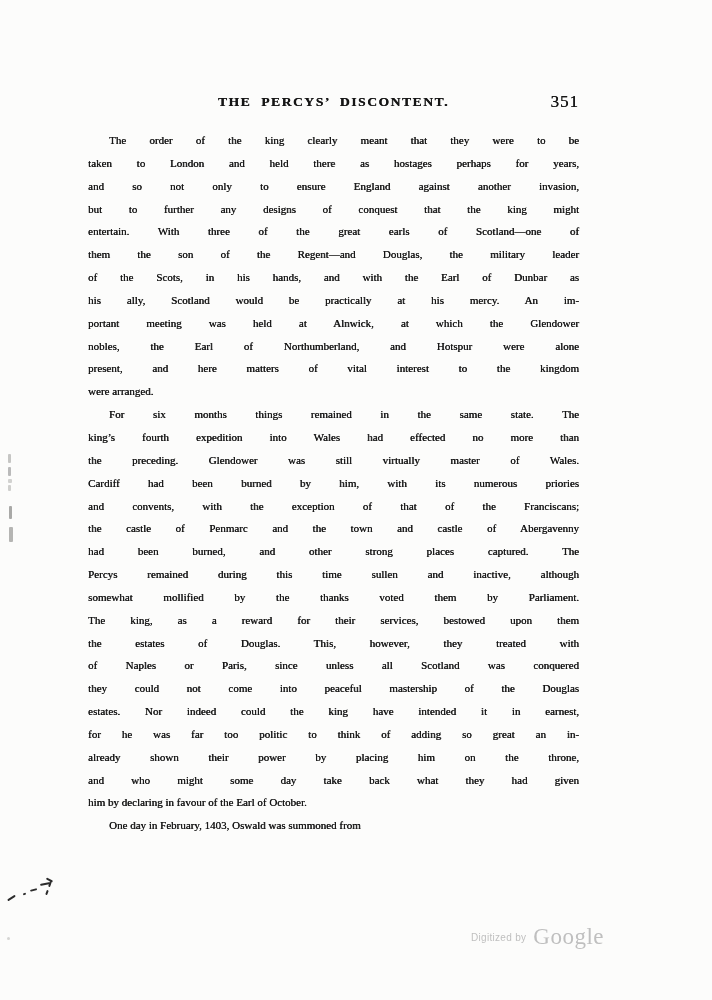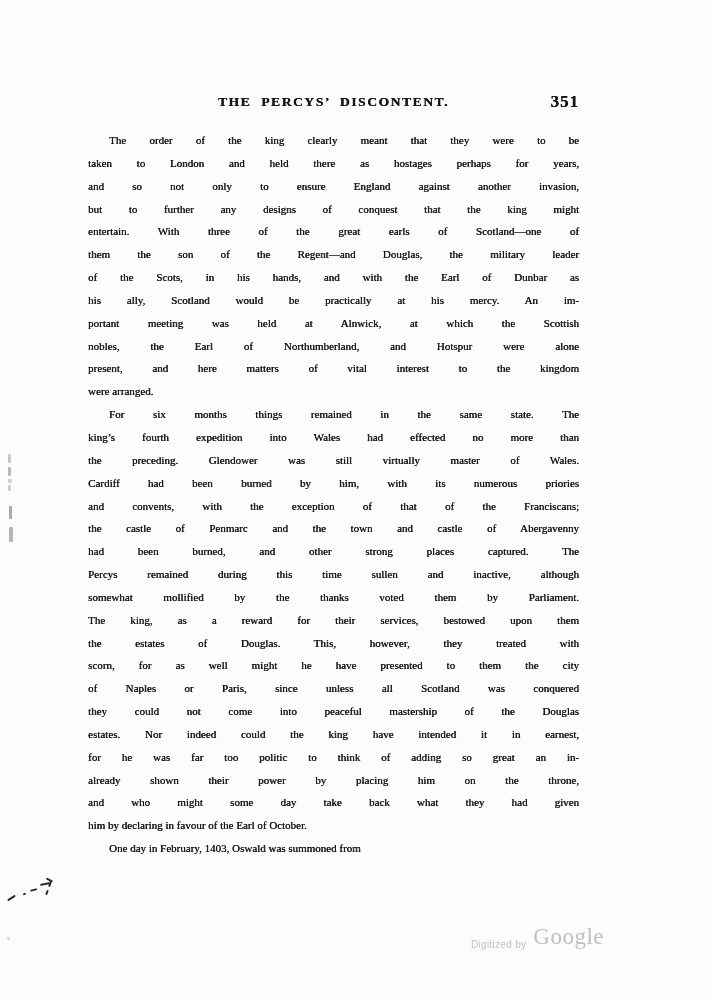--- a/index.html
+++ b/index.html
@@ -15,21 +15,21 @@
   .header-row{
     position:absolute;left:88px;top:94px;width:491px;height:20px;
   }
   .running-title{
     position:absolute;left:0;right:0;text-align:center;
     font-size:13.5px;font-weight:bold;letter-spacing:1.6px;word-spacing:5px;
     text-shadow:0.3px 0 0 currentColor;
   }
   .page-number{
     position:absolute;right:0;top:-2px;
-    font-size:17px;font-weight:bold;letter-spacing:1px;
+    font-size:17px;font-weight:normal;letter-spacing:1px;
     text-shadow:0.3px 0 0 currentColor;
   }
   
   .page-body{
     position:absolute;left:88px;top:129px;width:491px;
     font-size:11px;
     text-shadow:0.35px 0 0 currentColor;
   }
   .paragraph{margin:0;padding:0;}
   .line{
@@ -52,21 +52,21 @@
   .p1{left:7px;top:897px;width:9px;height:2px;transform:rotate(-33deg);}
   .p2{left:23px;top:893px;width:3px;height:2px;transform:rotate(-20deg);}
   .p3{left:30px;top:889px;width:7px;height:1.6px;transform:rotate(-14deg);}
   .p4{left:40px;top:883px;width:10px;height:1.6px;transform:rotate(-12deg);}
   .p5{left:46px;top:879px;width:7px;height:1.8px;transform:rotate(28deg);}
   .p6{left:49px;top:881px;width:1.8px;height:6px;transform:rotate(18deg);}
   .p7{left:46px;top:890px;width:1.8px;height:5px;transform:rotate(20deg);}
   
   .watermark{
     position:absolute;left:471px;top:924px;
-    display:flex;align-items:flex-end;gap:7px;
+    display:flex;align-items:center;gap:7px;
     color:var(--wm,#bfbfbf);
     user-select:none;
   }
   .wm-prefix{
     font-family:"Liberation Sans", sans-serif;
     font-size:10px;letter-spacing:0.3px;
   }
   .wm-brand{
     font-family:"Liberation Serif", serif;
     font-size:23px;letter-spacing:0.5px;font-weight:normal;
@@ -86,38 +86,37 @@
 
   <div class="paragraph">
         <div class="line first">The order of the king clearly meant that they were to be</div>
         <div class="line">taken to London and held there as hostages perhaps for years,</div>
         <div class="line">and so not only to ensure England against another invasion,</div>
         <div class="line">but to further any designs of conquest that the king might</div>
         <div class="line">entertain.  With three of the great earls of Scotland—one of</div>
         <div class="line">them the son of the Regent—and Douglas, the military leader</div>
         <div class="line">of the Scots, in his hands, and with the Earl of Dunbar as</div>
         <div class="line">his ally, Scotland would be practically at his mercy.  An im-</div>
-        <div class="line">portant meeting was held at Alnwick, at which the Scottish</div>
+        <div class="line">portant meeting was held at Alnwick, at which the Glendower</div>
         <div class="line">nobles, the Earl of Northumberland, and Hotspur were alone</div>
         <div class="line">present, and here matters of vital interest to the kingdom</div>
         <div class="line last">were arranged.</div>
       </div>
       <div class="paragraph">
         <div class="line first">For six months things remained in the same state.  The</div>
         <div class="line">king’s fourth expedition into Wales had effected no more than</div>
         <div class="line">the preceding.  Glendower was still virtually master of Wales.</div>
         <div class="line">Cardiff had been burned by him, with its numerous priories</div>
         <div class="line">and convents, with the exception of that of the Franciscans;</div>
         <div class="line">the castle of Penmarc and the town and castle of Abergavenny</div>
         <div class="line">had been burned, and other strong places captured.  The</div>
         <div class="line">Percys remained during this time sullen and inactive, although</div>
         <div class="line">somewhat mollified by the thanks voted them by Parliament.</div>
         <div class="line">The king, as a reward for their services, bestowed upon them</div>
         <div class="line">the estates of Douglas.  This, however, they treated with</div>
-        <div class="line">scorn, for as well might he have presented to them the city</div>
         <div class="line">of Naples or Paris, since unless all Scotland was conquered</div>
         <div class="line">they could not come into peaceful mastership of the Douglas</div>
         <div class="line">estates.  Nor indeed could the king have intended it in earnest,</div>
         <div class="line">for he was far too politic to think of adding so great an in-</div>
         <div class="line">already shown their power by placing him on the throne,</div>
         <div class="line">and who might some day take back what they had given</div>
         <div class="line last">him by declaring in favour of the Earl of October.</div>
       </div>
       <div class="paragraph">
         <div class="line first last">One day in February, 1403, Oswald was summoned from</div>

